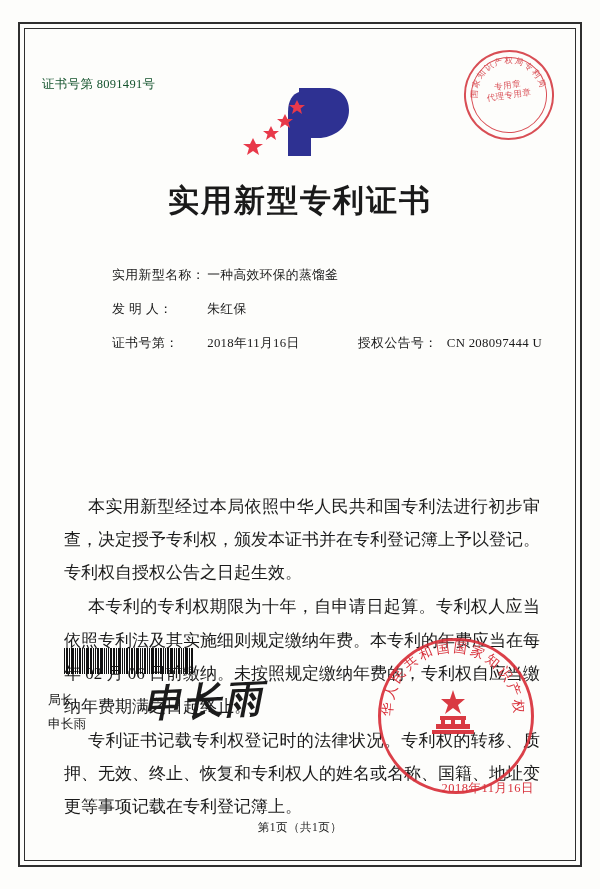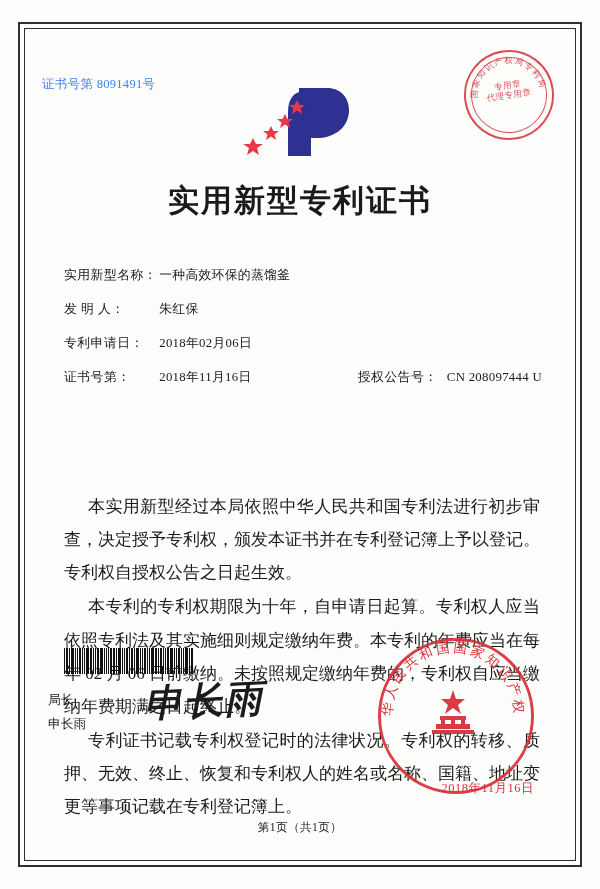--- a/index.html
+++ b/index.html
@@ -45,21 +45,21 @@
     right: 24px;
     bottom: 28px;
   }
 
   .cert-no {
     position: absolute;
     left: 18px;
     top: 48px;
     font-size: 12.5px;
     letter-spacing: 0.3px;
-    color: #3b82f6;
+    color: #14532d;
   }
 
   
   .seal-top {
     position: absolute;
     right: 22px;
     top: 22px;
     width: 86px;
     height: 86px;
     border-radius: 50%;
@@ -126,20 +126,21 @@
   }
   .field-row {
     position: relative;
     height: 34px;
     white-space: nowrap;
   }
   .field-label {
     display: inline-block;
     width: 92px;
     letter-spacing: 0.5px;
+    margin-left: 48px;
   }
   .field-value {
     display: inline-block;
     letter-spacing: 0.3px;
   }
   .field-right {
     position: absolute;
     right: 0;
     top: 0;
     white-space: nowrap;
@@ -284,24 +285,20 @@
         <span class="field-label">实用新型名称：</span>
         <span class="field-value">一种高效环保的蒸馏釜</span>
       </div>
 
       <div class="field-row">
         <span class="field-label">发 明 人：</span>
         <span class="field-value">朱红保</span>
       </div>
 
 
-      <div class="field-row">
-        <span class="field-label">专利申请日：</span>
-        <span class="field-value">2018年02月06日</span>
-      </div>
 
 
 
       <div class="field-row">
         <span class="field-label">证书号第：</span>
         <span class="field-value">2018年11月16日</span>
         <span class="field-right">
           <span class="field-label">授权公告号：</span>
           <span class="field-value">CN 208097444 U</span>
         </span>

